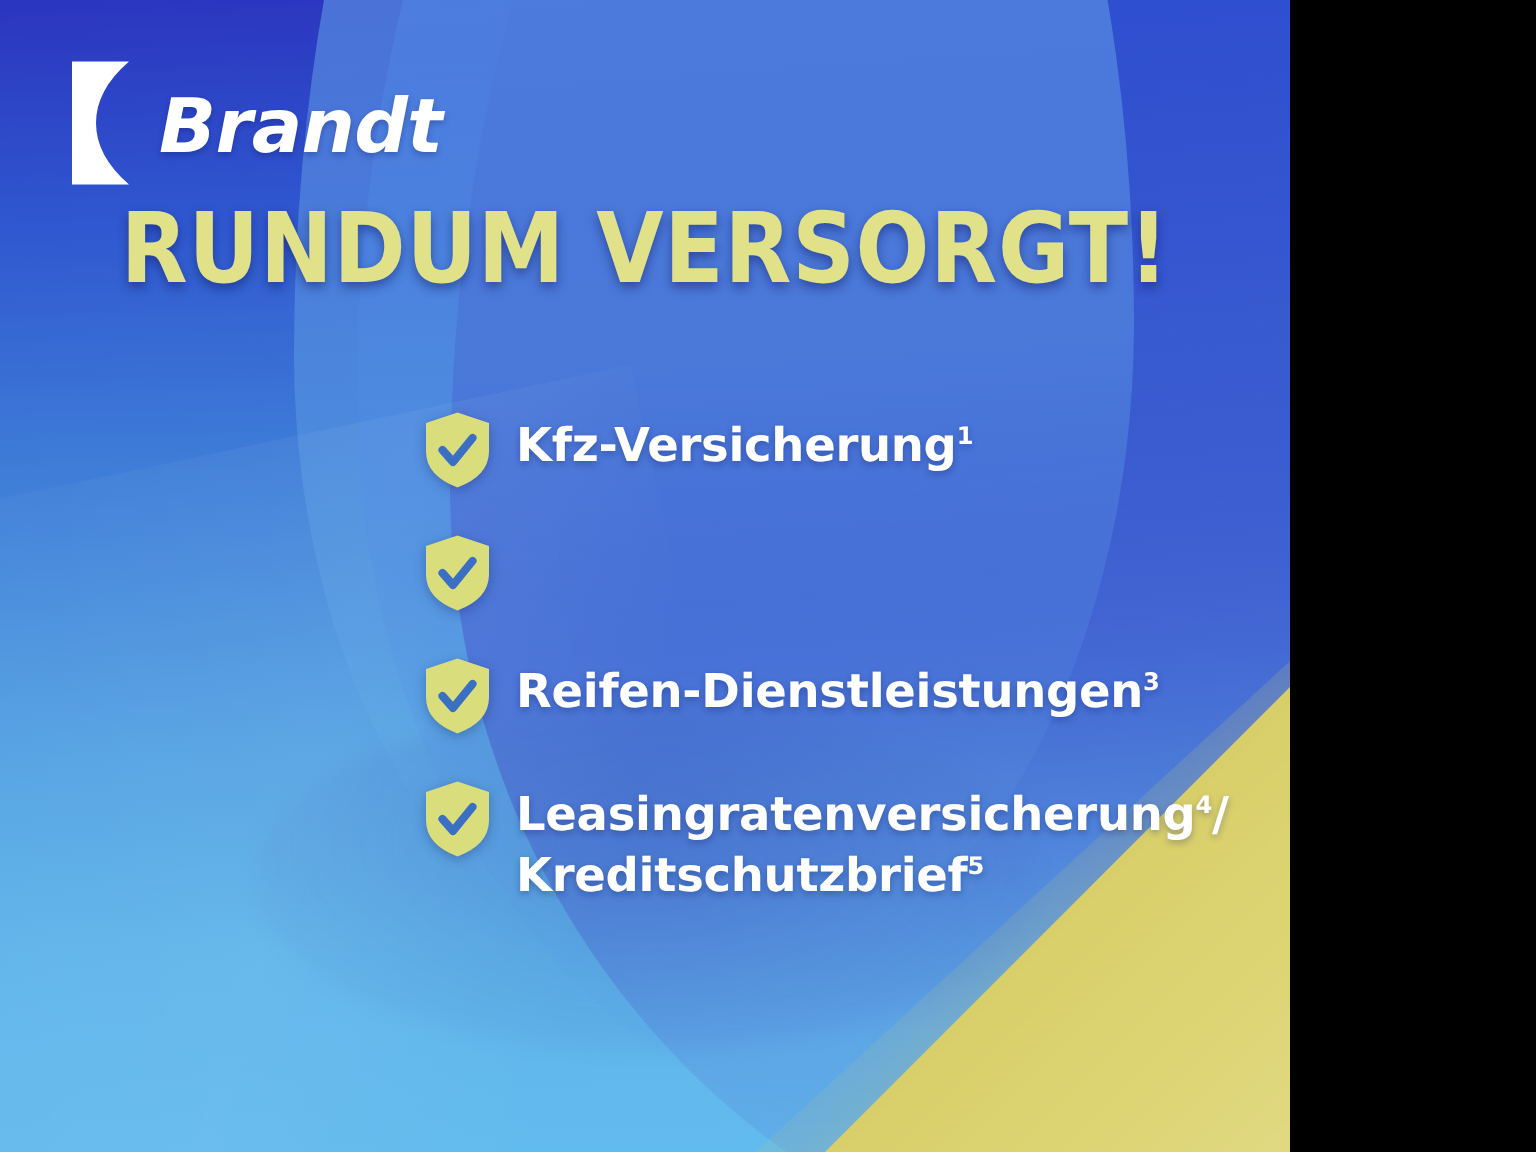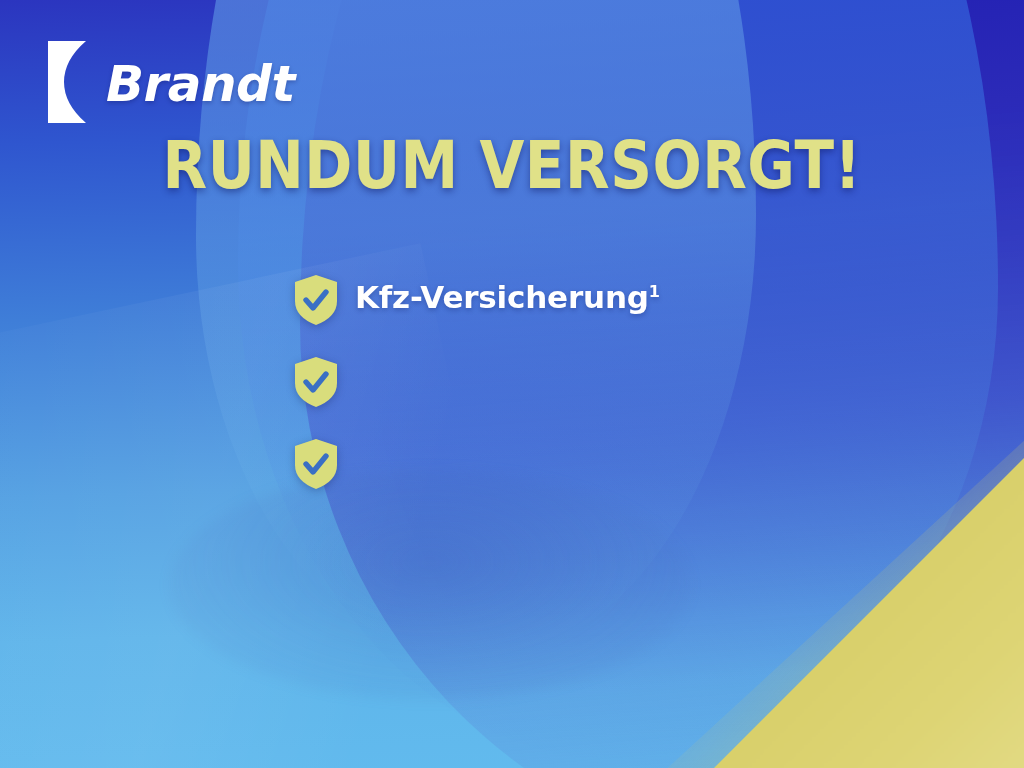--- a/index.html
+++ b/index.html
@@ -5,21 +5,21 @@
 <style>
   html, body {
     margin: 0;
     padding: 0;
     background: #000;
   }
   * { box-sizing: border-box; }
 
   .stage {
     position: relative;
-    width: 1024px;
+    width: 860px;
     height: 768px;
     overflow: hidden;
     font-family: "Liberation Sans", "DejaVu Sans", sans-serif;
     background: #3f86d8;
   }
 
   
   .bg-base {
     position: absolute;
     inset: 0;
@@ -208,21 +208,21 @@
     font-family: "DejaVu Sans", "Liberation Sans", sans-serif;
     text-shadow: 0 3px 7px rgba(10,18,90,0.45);
     transform: scaleY(1.12);
     transform-origin: top center;
     white-space: nowrap;
   }
 
   
   .list {
     position: absolute;
-    left: 293px;
+    left: 282px;
     top: 272px;
     width: 680px;
   }
   .list-item {
     display: flex;
     align-items: flex-start;
     gap: 16px;
     margin-bottom: 28px;
   }
   .shield {
@@ -296,18 +296,26 @@
           <path d="M23 1 L44 8 V27 Q44 43 23 51 Q2 43 2 27 V8 Z" fill="#d9dd7c"></path>
           <path d="M13 26 L20 34 L33 18" fill="none" stroke="#3a6fc4" stroke-width="5.4" stroke-linecap="round" stroke-linejoin="round"></path>
         </svg>
       </div>
 
       <div class="list-item">
         <svg class="shield" viewBox="0 0 46 52">
           <path d="M23 1 L44 8 V27 Q44 43 23 51 Q2 43 2 27 V8 Z" fill="#d9dd7c"></path>
           <path d="M13 26 L20 34 L33 18" fill="none" stroke="#3a6fc4" stroke-width="5.4" stroke-linecap="round" stroke-linejoin="round"></path>
         </svg>
+        <div class="list-text"><span>Reifen-Dienstleistungen</span><sup>3</sup></div>
       </div>
 
+      <div class="list-item">
+        <svg class="shield" viewBox="0 0 46 52">
+          <path d="M23 1 L44 8 V27 Q44 43 23 51 Q2 43 2 27 V8 Z" fill="#d9dd7c"></path>
+          <path d="M13 26 L20 34 L33 18" fill="none" stroke="#3a6fc4" stroke-width="5.4" stroke-linecap="round" stroke-linejoin="round"></path>
+        </svg>
+        <div class="list-text"><span>Leasingratenversicherung</span><sup>4</sup><span class="slash">/</span><span class="line2"><span>Kreditschutzbrief</span><sup>5</sup></span></div>
+      </div>
 
     </div>
   </div>
 </div>
 
 </body></html>

